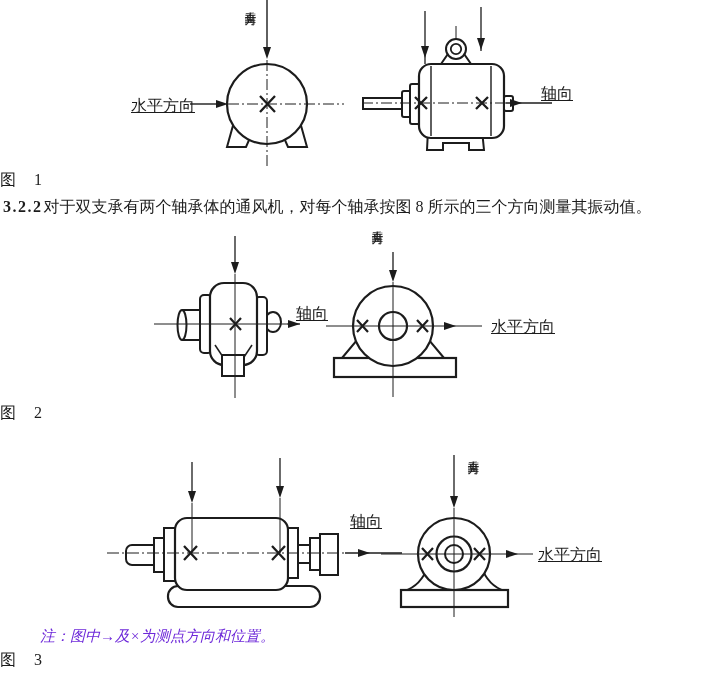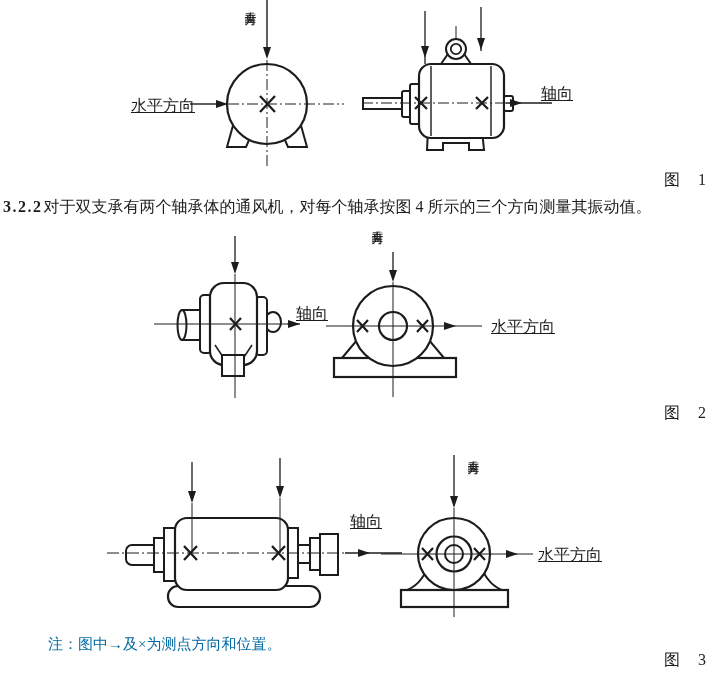--- a/index.html
+++ b/index.html
@@ -5,25 +5,25 @@
   html,body{margin:0;padding:0;background:#e8e8e8;}
   .page{
     position:relative;width:707px;height:679px;background:#ffffff;
     font-family:"Liberation Serif","DejaVu Serif",serif;color:#1c1c1c;
     overflow:hidden;
   }
   .page svg{position:absolute;left:0;}
   .lbl{position:absolute;font-size:16px;line-height:1.15;white-space:nowrap;color:#1c1c1c;text-decoration:underline;}
   .vlbl{position:absolute;writing-mode:vertical-rl;text-orientation:upright;
         font-size:11.5px;letter-spacing:1px;line-height:1;white-space:nowrap;color:#1c1c1c;}
-  .cap{position:absolute;left:0;width:707px;text-align:right;font-size:16px;
+  .cap{position:absolute;left:0;width:707px;text-align:left;font-size:16px;
        letter-spacing:1px;color:#1c1c1c;}
   .para{position:absolute;left:3px;width:702px;margin:0;font-size:16px;line-height:20px;color:#1c1c1c;}
   .para b{letter-spacing:1.5px;margin-right:1px;}
-  .note{position:absolute;left:40px;margin:8px;font-size:15px;color:#0369a1;}
+  .note{position:absolute;left:40px;margin:0;font-size:15px;color:#6d28d9;font-style:italic;}
   .ln{stroke:#1c1c1c;fill:none;}
   .shape{stroke:#1c1c1c;fill:#ffffff;}
   .arr{fill:#1c1c1c;stroke:none;}
 </style>
 </head>
 <body>
 
 <div class="page">
 
   <svg style="top:0" width="707" height="194" viewBox="0 0 707 194">
@@ -63,21 +63,21 @@
       <path class="arr" d="M522,103 l-12,-4 v8 z"></path>
       <path class="ln" stroke-width="2.3" d="M415,97 L427,109 M427,97 L415,109"></path>
       <path class="ln" stroke-width="2.3" d="M476,97 L488,109 M488,97 L476,109"></path>
     </g>
   </svg>
   <span class="vlbl" style="left:244px;top:2px">垂直方向</span>
   <span class="lbl" style="left:131px;top:97px">水平方向</span>
   <span class="lbl" style="left:541px;top:85px">轴向</span>
   <div class="cap" style="top:170px">图　1</div>
 
-  <p class="para" style="top:197px"><b>3.2.2</b><span>对于双支承有两个轴承体的通风机，对每个轴承按图 4 所示的三个方向测量其振动值。</span></p>
+  <p class="para" style="top:197px"><b>3.2.2</b><span>对于双支承有两个轴承体的通风机，对每个轴承按图 8 所示的三个方向测量其振动值。</span></p>
 
   <svg style="top:220px" width="707" height="200" viewBox="0 0 707 200">
 
     <g>
       <path class="shape" stroke-width="2" d="M182,90 h24 v30 h-24"></path>
       <ellipse class="shape" stroke-width="2" cx="182" cy="105" rx="4.5" ry="15"></ellipse>
       <ellipse class="shape" stroke-width="2" cx="273" cy="102" rx="8" ry="10"></ellipse>
       <rect class="shape" stroke-width="2" x="200" y="75" width="12" height="58" rx="4"></rect>
       <rect class="shape" stroke-width="2" x="255" y="77" width="12" height="58" rx="4"></rect>
       <rect class="shape" stroke-width="2.2" x="210" y="63" width="47" height="82" rx="14"></rect>

